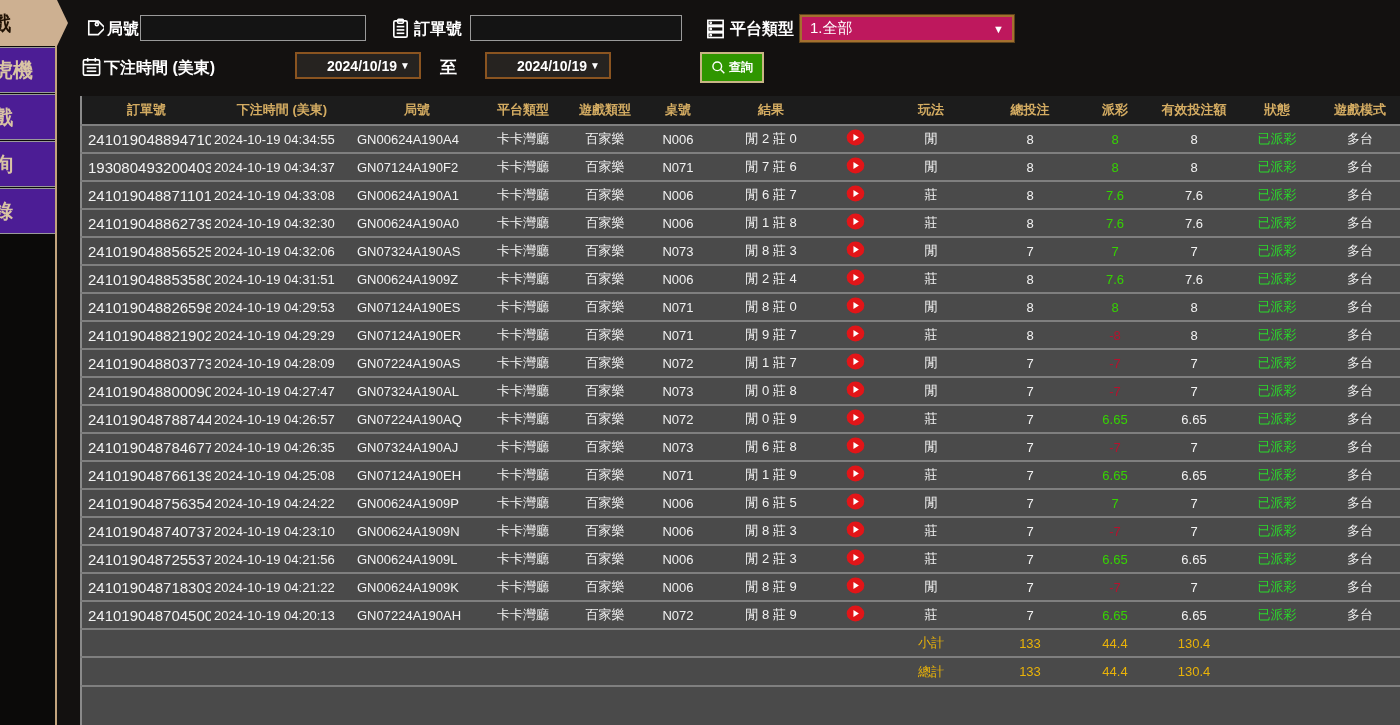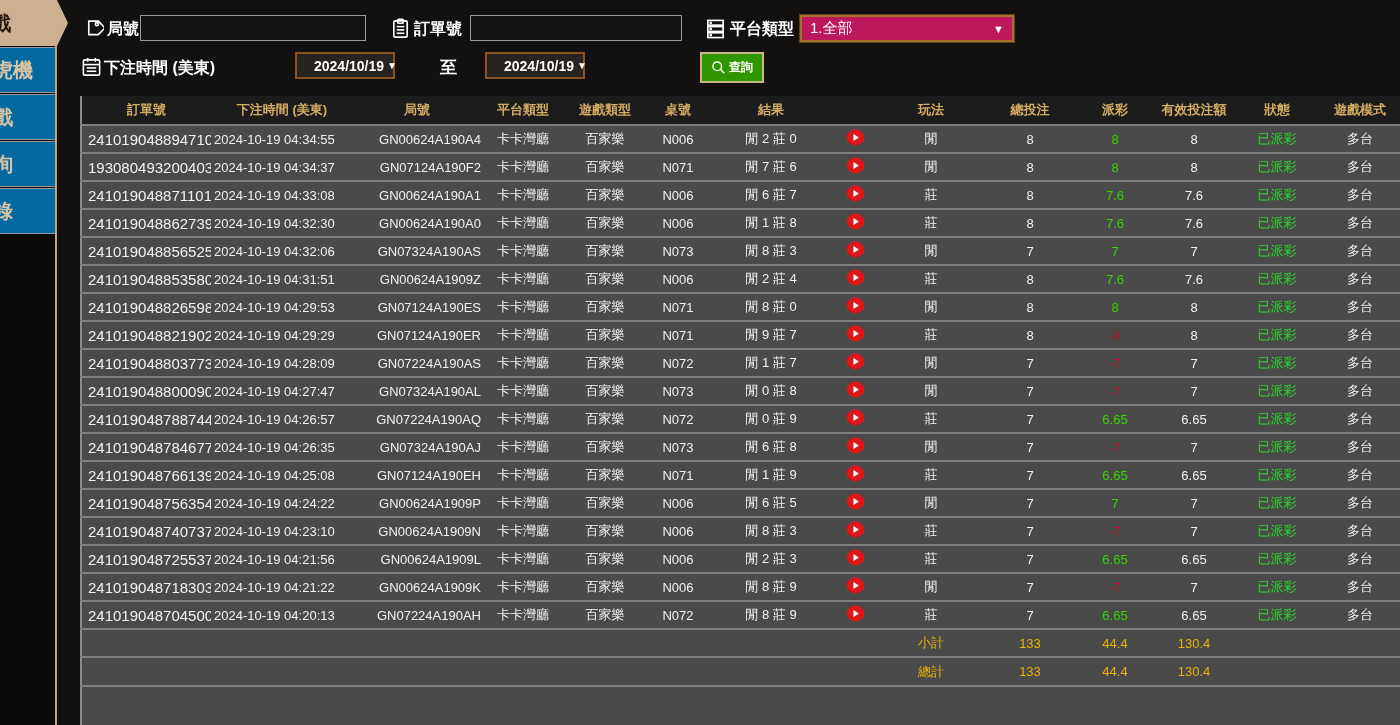--- a/index.html
+++ b/index.html
@@ -10,21 +10,21 @@
     position:relative;
     color:#eee;
   }
 
   
   .sidebar {
     position:absolute; left:0; top:0; width:57px; height:725px;
     background:#0b0a09; border-right:2px solid #c2a47d; z-index:5;
   }
   .side-tab {
-    height:46px; background:#0369a1; color:#d9c4a4;
+    height:46px; background:#4c1d95; color:#d9c4a4;
     font-size:20px; font-weight:bold;
     display:flex; align-items:center; overflow:hidden; white-space:nowrap;
     border-top:1px solid #9a9a9a; border-bottom:1px solid #9a9a9a;
     margin-bottom:1px; cursor:pointer;
   }
   .side-tab .cut { margin-left:-7px; }
   .side-tab.active {
     position:relative; width:68px; background:#cdb091; color:#201204;
     border:none; clip-path:polygon(0 0,57px 0,68px 23px,57px 46px,0 46px);
     z-index:6;
@@ -42,21 +42,21 @@
     border:1px solid #9a9a9a; color:#eee; font-size:13px; padding:0 6px; outline:none;
   }
   .dropdown {
     position:absolute; top:0; height:27px; background:#be185d;
     border:2px solid #a4702f; outline:1px solid #5d431c;
     color:#fff; font-size:15px; display:flex; align-items:center;
     padding:0 8px; cursor:pointer;
   }
   .dropdown .arrow { margin-left:auto; font-size:11px; color:#fff; }
   .datebox {
-    position:absolute; top:0; height:27px; width:100px; background:#262320;
+    position:absolute; top:0; height:27px; width:126px; background:#262320;
     border:2px solid #8a5420; color:#fff; font-size:14px; font-weight:bold;
     display:flex; align-items:center; justify-content:center; gap:3px; cursor:pointer;padding-left:21px;
   }
   .datebox .arrow { font-size:10px; }
   .search-btn {
     position:absolute; top:0; left:700px; height:31px; width:64px;
     background:#2f9600; border:2px solid #c9b585; color:#fff;
     font-size:12px; font-weight:bold; display:flex; align-items:center;
     justify-content:center; gap:3px; cursor:pointer;
   }
@@ -67,21 +67,21 @@
   thead th {
     background:#1c1c1c; color:#d4ac62; font-size:13px; font-weight:bold;
     height:29px; text-align:center; white-space:nowrap; overflow:hidden;
   }
   tbody td {
     background:#4a4a4a; color:#f2f2f2; font-size:13px; height:28px;
     border-top:2px solid #7f7f7f; text-align:center; white-space:nowrap; overflow:hidden;
   }
   td.c-order { text-align:left; padding-left:6px; font-size:15px; }
   td.c-time  { text-align:left; padding-left:3px; }
-  td.c-game  { text-align:right; padding-left:4px;margin-left:28px; }
+  td.c-game  { text-align:left; padding-left:4px;margin-left:28px; }
   td.pos { color:#35d400; }
   td.neg { color:#b5122e; }
   td.status { color:#2bd62b; }
   tr.sumrow td { color:#eab308; font-weight:normal; }
   .play-btn { display:inline-block; line-height:0; cursor:pointer; }
   .table-filler {
     position:absolute; left:80px; top:685px; width:1320px; height:40px;
     background:#4a4a4a; border-top:2px solid #7f7f7f; border-left:2px solid #8a8a8a;
   }
   svg.wicon path, svg.wicon rect, svg.wicon circle, svg.wicon line { stroke:#fff; fill:none; stroke-width:1.7; }

